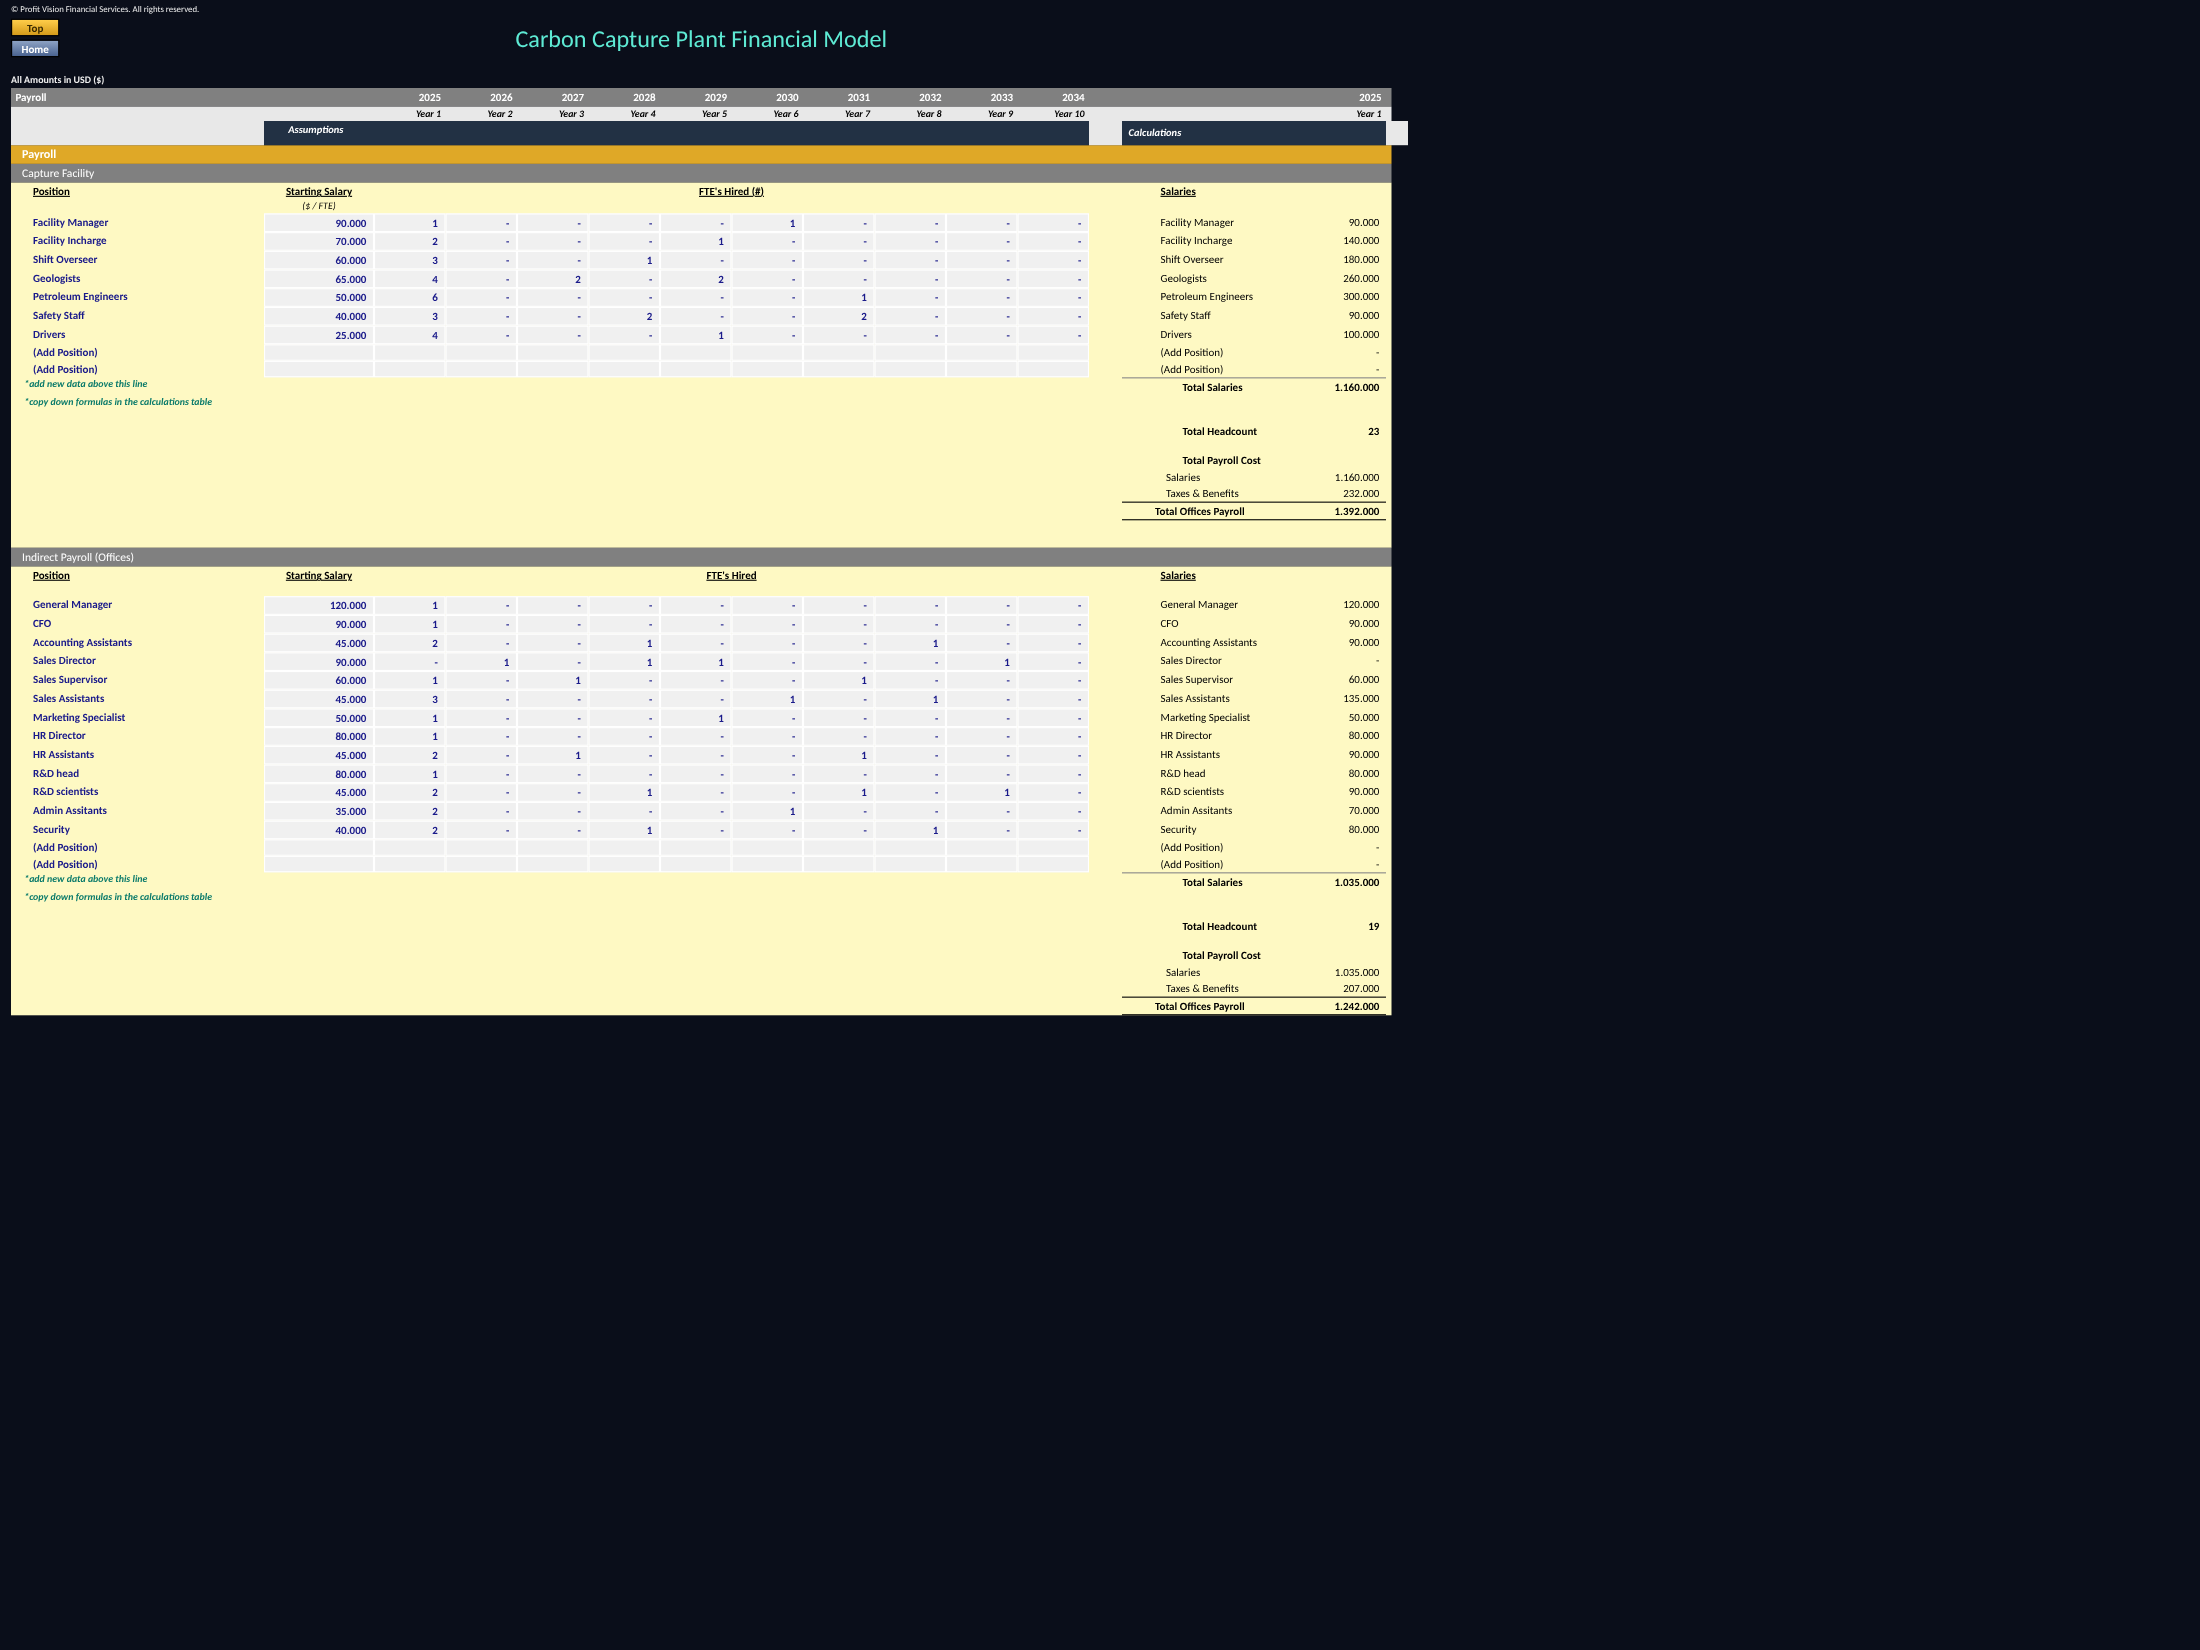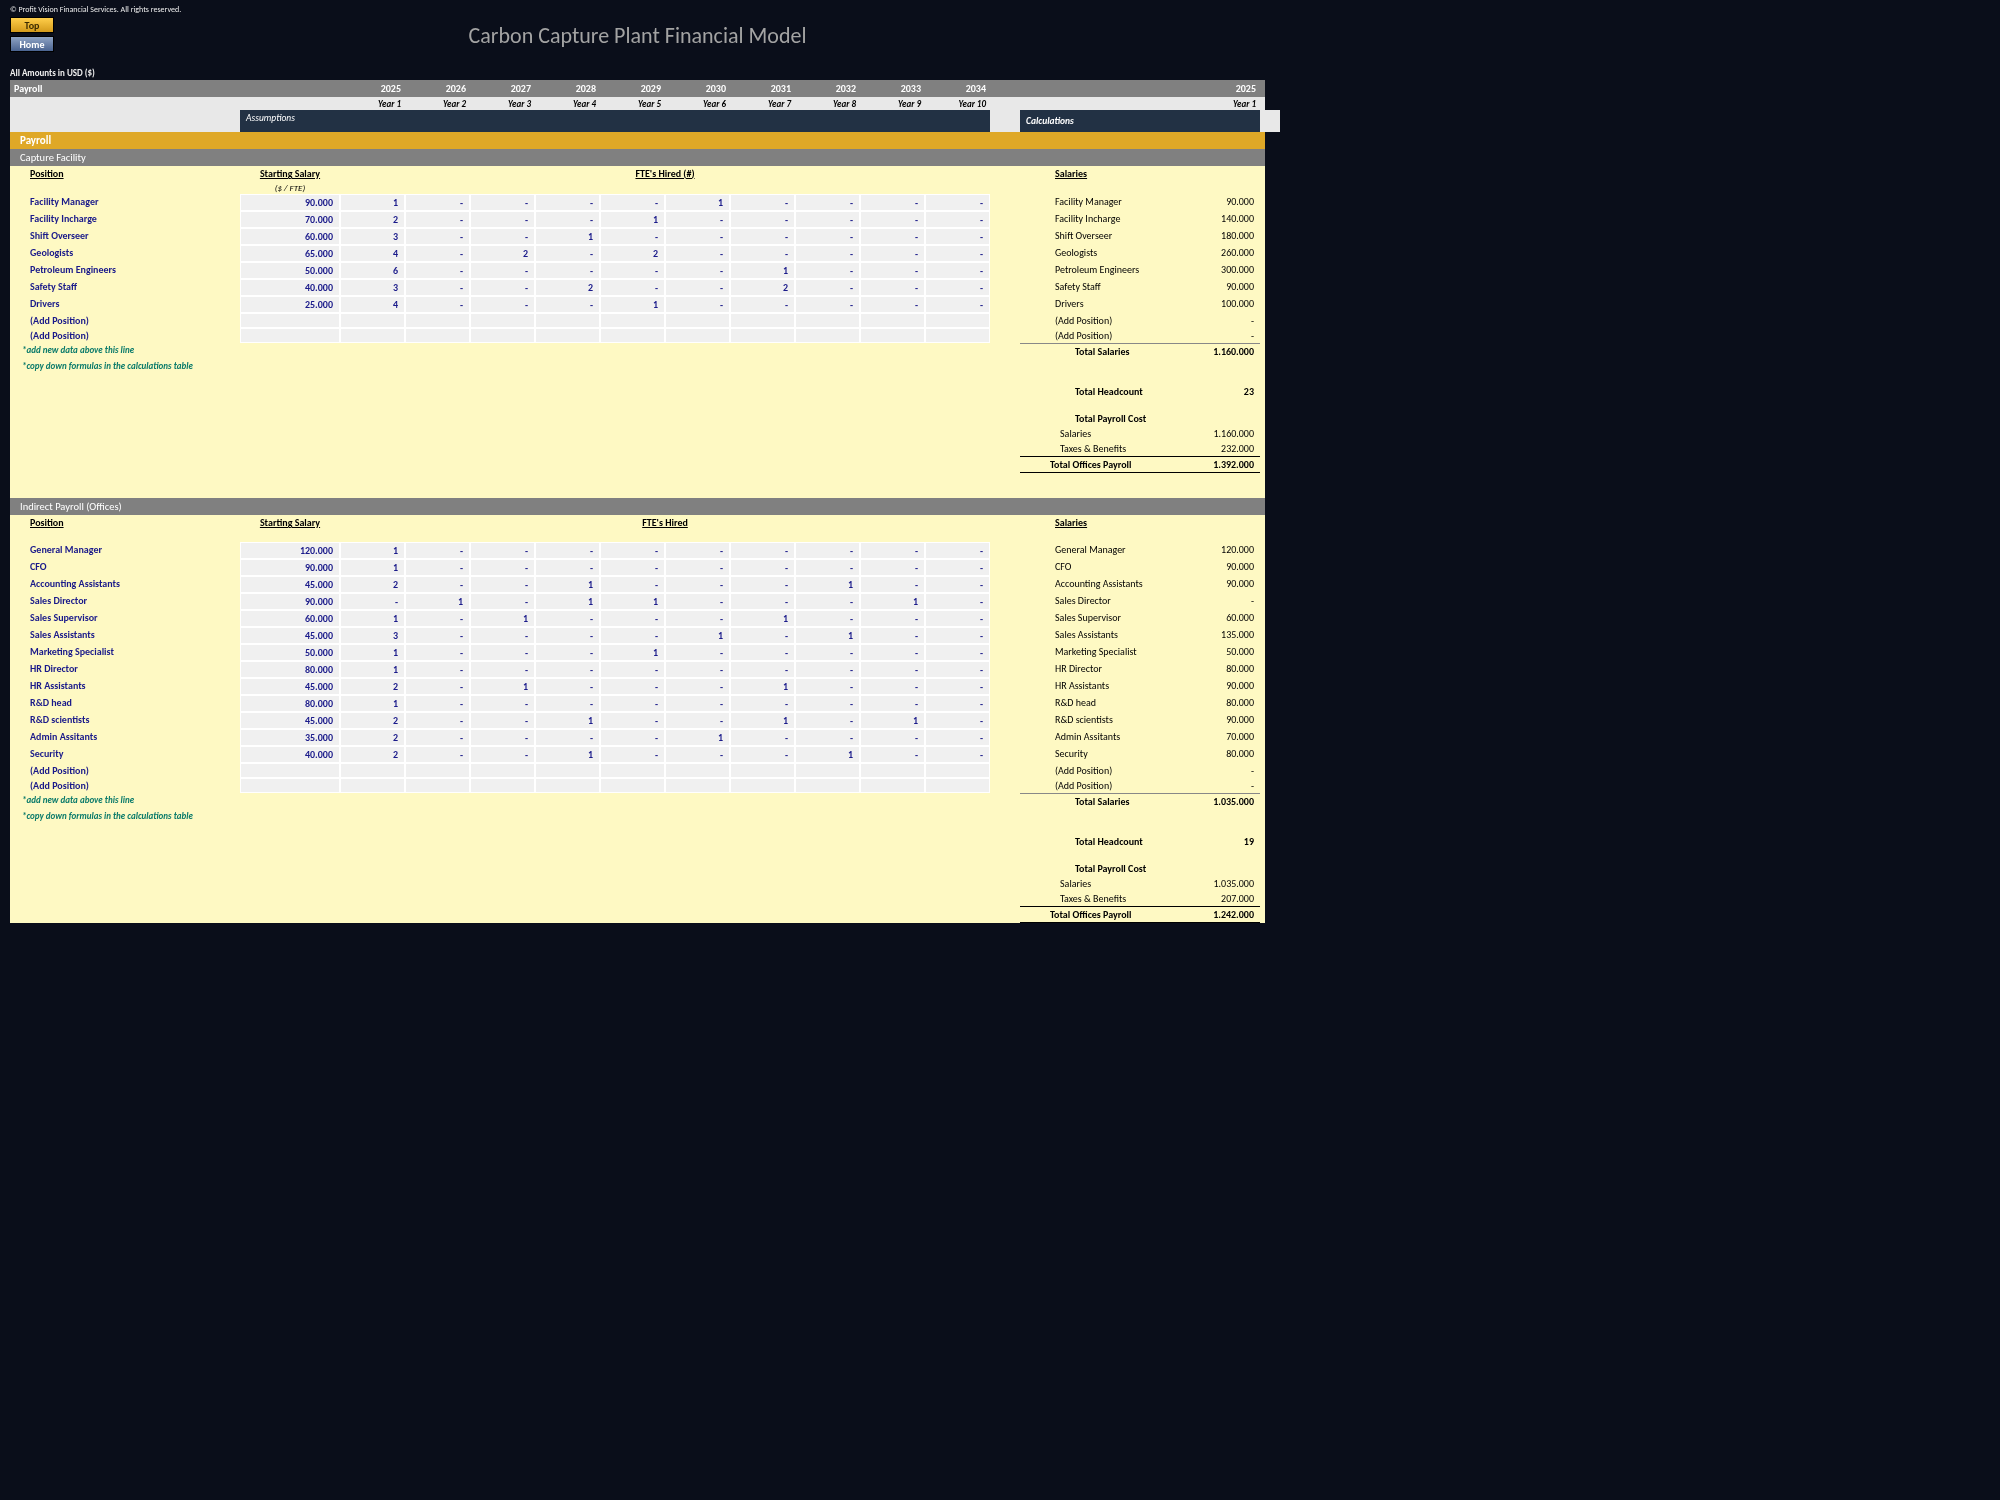--- a/index.html
+++ b/index.html
@@ -15,30 +15,30 @@
   .page { width: 1270px; margin: 0; padding: 4px 5px 0 10px; }
   .copyright { color: #eee; font-size: 8px; padding-bottom: 3px; }
   .buttons { display: flex; flex-direction: column; gap: 3px; }
   .btn {
     width: 44px; height: 16px; border: 1px solid #000;
     display: flex; align-items: center; justify-content: center;
     font-size: 10px; font-weight: bold; cursor: pointer;
   }
   .btn-top { background: linear-gradient(#ffce4a, #d49a1a); color: #3a2a00; }
   .btn-home { background: linear-gradient(#8ea3c4, #4a6390); color: #fff; }
-  .title { color: #a3a3a3; font-size: 22px; text-align: center; margin: -30px 0 18px; }
+  .title { color: #5eead4; font-size: 22px; text-align: center; margin: -30px 0 18px; }
   .currency { color: #eee; font-size: 9px; font-weight: bold; margin-bottom: 2px; }
 
   .row { display: grid; grid-template-columns: 230px 100px repeat(10, 65px) 30px 240px 30px; }
   .hdr-gray { background: #808080; color: #fff; font-weight: bold; }
   .hdr-gray .c { padding: 2px 4px; }
   .yr-lbl { background: #e8e8e8; color: #000; font-style: italic; font-weight: bold; font-size: 9px; }
   .yr-lbl .c { padding: 1px 4px; text-align: right; }
 
-  .bar-assump { background: #223144; color: #fff; font-style: italic; font-weight: normal; padding: 2px 6px; font-size: 9.5px; }
+  .bar-assump { background: #223144; color: #fff; font-style: italic; font-weight: bold; padding: 2px 22px; font-size: 9.5px; }
   .bar-calc { background: #223144; color: #fff; font-style: italic; font-weight: bold; padding: 5px 6px; font-size: 9.5px; }
 
   .stripe-gold { background: #dfa827; color: #fff; font-weight: bold; padding: 2px 10px; font-size: 11px; }
   .stripe-gray { background: #808080; color: #fff; font-weight: normal; padding: 2px 10px; font-size: 10.5px; }
 
   .content { background: #fef9c3; color: #000; }
   .c { padding: 1px 4px; }
   .tr { text-align: right; }
   .tc { text-align: center; }
   .uh { font-weight: bold; text-decoration: underline; }

